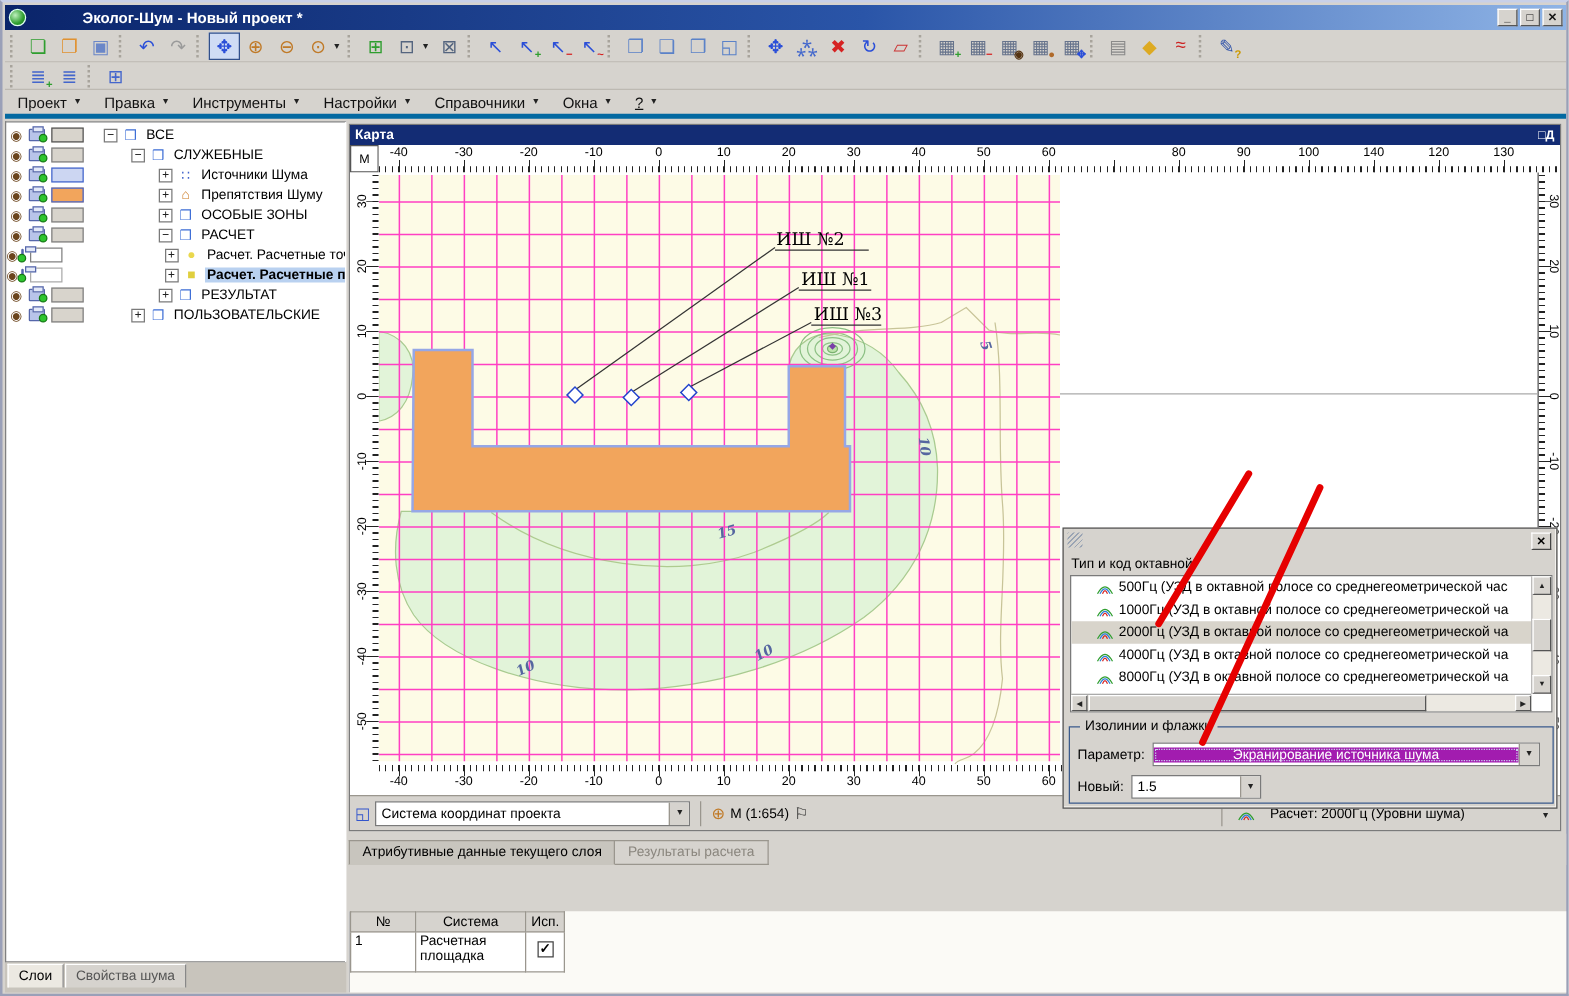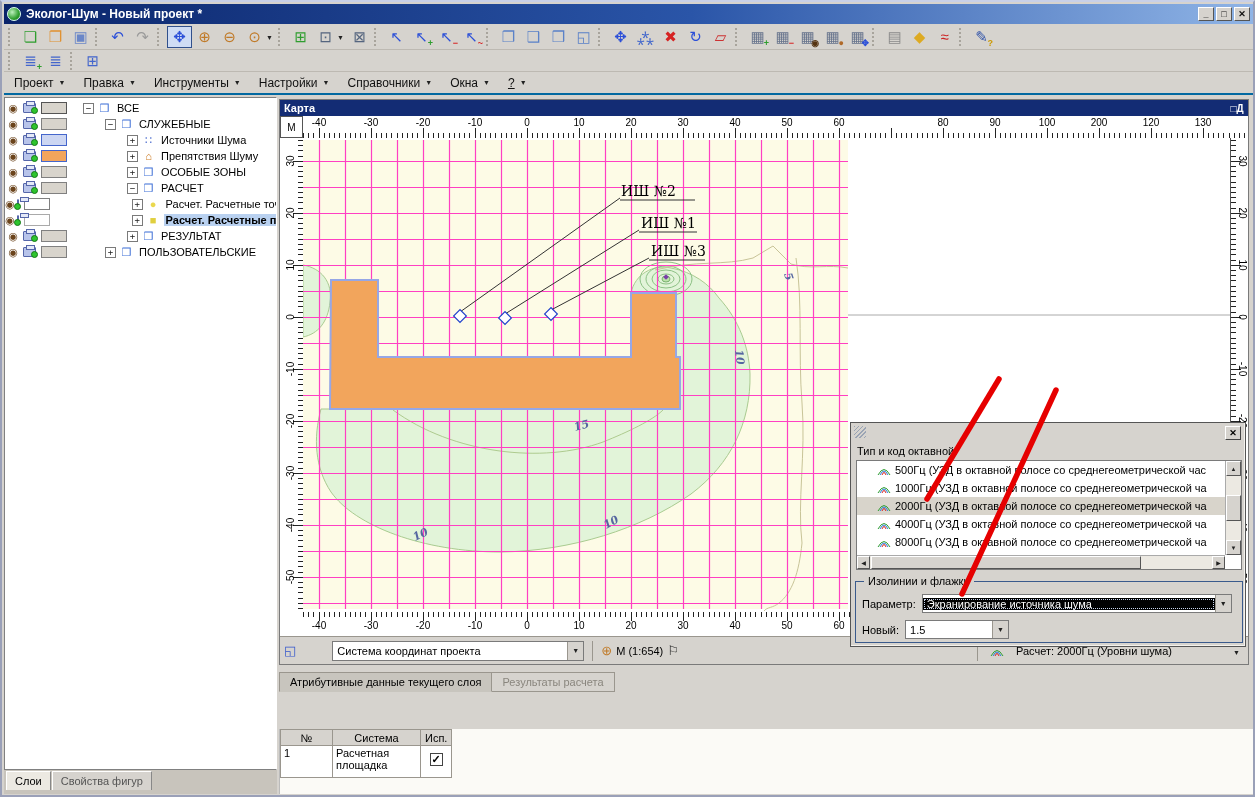--- a/index.html
+++ b/index.html
@@ -7,42 +7,42 @@
   .app { position:relative; width:1255px; height:797px; background:#d6d3ce;
          border:2px solid #9aa0b8; border-top-color:#c8d0e8; overflow:hidden; }
 
   
   .titlebar { position:absolute; left:2px; top:2px; width:1249px; height:20px;
     background:linear-gradient(90deg,#0a246a 0%,#2a55a8 55%,#8fb4e6 100%);
     display:flex; align-items:center; padding:0 3px; }
   .appicon { width:14px; height:14px; border-radius:50%；; border-radius:50%;
     background:radial-gradient(circle at 35% 35%,#bdf0bd,#2f9e2f 60%,#136b13); border:1px solid #dfe;
     margin-right:5px; }
-  .wtitle { color:#fff; font-weight:bold; font-size:12px; flex:1; }
+  .wtitle { color:#fff; font-weight:bold; font-size:12px; flex:1;margin-left:40px; }
   .winbtns { display:flex; gap:2px; }
   .winbtn { width:16px; height:14px; background:#d6d3ce; border:1px solid #fff;
     border-right-color:#555; border-bottom-color:#555; font-size:9px; line-height:12px;
     text-align:center; font-weight:bold; color:#111; }
 
   
   .tbar { position:absolute; left:2px; width:1249px; background:#d6d3ce; display:flex;
     align-items:center; border-bottom:1px solid #bdb9b2; padding:1px 2px; }
   #toolbar1 { top:22px; height:26px; }
   #toolbar2 { top:48px; height:22px; }
   .tbtn { width:25px; height:22px; display:inline-flex; align-items:center; justify-content:center;
     position:relative; font-size:15px; border:1px solid transparent; }
   .tbtn.sel { border:1px solid #31508c; background:#cfdcf4; }
   .tbtn .badge { position:absolute; right:0; bottom:-1px; font-size:9px; font-weight:bold; }
   .tbtn .dd { position:absolute; right:-7px; top:7px; font-size:7px; color:#222; }
   .tbtn.hasdd { margin-right:9px; }
   .tsep { width:6px; height:18px; border-left:2px dotted #a8a49c; margin:0 4px 0 2px; }
 
   
   .menubar { position:absolute; left:2px; top:70px; width:1249px; height:23px;
-    display:flex; align-items:center; background:#d6d3ce; border-bottom:2px solid #0369a1; }
+    display:flex; align-items:center; background:#d6d3ce; border-bottom:4px solid #0369a1; }
   .mitem { padding:3px 8px 3px 10px; font-size:12px; color:#111; display:flex; align-items:center; gap:5px; }
   .mitem .arr { font-size:7px; color:#222; }
   .mitem.u .mlabel { text-decoration:underline; }
 
   
   .tree { position:absolute; left:2px; top:95px; width:273px; height:673px; background:#fff;
     border:1px solid #808080; border-right-color:#fff; overflow:hidden; padding-top:2px; }
   .trow { height:16px; display:flex; align-items:center; font-size:11px; white-space:nowrap; }
   .eye { width:16px; text-align:center; color:#6b441c; font-size:11px; }
   .printer { width:13px; height:10px; background:#b8c4ea; border:1px solid #5566aa;
@@ -177,21 +177,21 @@
   .hscroll .lf { left:0; top:0; width:13px; height:13px; }
   .hscroll .rt { right:0; top:0; width:13px; height:13px; }
   .hscroll .thumb { left:14px; top:0; width:270px; height:13px; background:#d6d3ce;
     border:1px solid #fff; border-right-color:#555; border-bottom-color:#555; position:absolute; }
   .gbox { position:absolute; left:4px; top:158px; width:388px; height:62px;
     border:1px solid #3a5a8c; }
   .gtitle { position:absolute; left:8px; top:-7px; background:#d6d3ce; padding:0 4px; }
   .grow { position:absolute; left:6px; display:flex; align-items:center; gap:6px; }
   .grow1 { top:12px; } .grow2 { top:38px; }
   .paramcombo { width:310px; height:19px; }
-  .paramcombo .val { background:#000000; color:#fff; outline:1px dotted #c8d4ec; outline-offset:-2px; }
+  .paramcombo .val { background:#a21caf; color:#fff; outline:1px dotted #c8d4ec; outline-offset:-2px;text-align:center; }
   .hcombo { width:104px; height:19px; }
 
   
   .annot { position:absolute; left:0; top:0; z-index:60; pointer-events:none; }
 
   .maplabel { font-family:"DejaVu Serif",serif; font-size:14px; fill:#000; }
   .clabel { font-family:"DejaVu Serif",serif; font-style:italic; font-weight:bold;
     font-size:11px; fill:#5566a0; }
 </style>
 </head>
@@ -467,21 +467,21 @@
         <span class="printer"></span>
         <span class="swatch" style="background: rgb(216, 212, 204); border-color: rgb(128, 128, 128);"></span>
         <span style="width: 36px; flex: 0 0 auto;"></span>
         <span class="expand">+</span>
         <span class="ni" style="color: rgb(63, 111, 214);">❒</span>
         <span class="tlabel">ПОЛЬЗОВАТЕЛЬСКИЕ</span>
       </div>
     </div>
   <div class="side-tabs" id="sidetabs">
       <div class="stab act">Слои</div>
-      <div class="stab">Свойства фигур</div>
+      <div class="stab">Свойства шума</div>
     </div>
 
   <div class="mapwin">
     <div class="maptitle">
       <span>Карта</span>
       <span class="sp"></span>
       <span class="mticon" id="mapicons"><span class="mticon">□</span><span class="mticon">Д</span></span>
     </div>
     <div class="rulerrow">
       <div class="corner">М</div>
@@ -494,21 +494,21 @@
           <span style="left: 276px;">10</span>
           <span style="left: 328px;">20</span>
           <span style="left: 380px;">30</span>
           <span style="left: 432px;">40</span>
           <span style="left: 484px;">50</span>
           <span style="left: 536px;">60</span>
           <span style="left: 608px; margin-top: 48px;">70</span>
           <span style="left: 640px;">80</span>
           <span style="left: 692px;">90</span>
           <span style="left: 744px;">100</span>
-          <span style="left: 796px;">200</span>
+          <span style="left: 796px;">140</span>
           <span style="left: 848px;">120</span>
           <span style="left: 900px;">130</span>
         </div>
     </div>
     <div class="canvasrow">
       <div class="ruler ruler-left" id="rulerleft">
           <span style="top: 23px;">30</span>
           <span style="top: 75px;">20</span>
           <span style="top: 127px;">10</span>
           <span style="top: 179px;">0</span>
@@ -635,21 +635,21 @@
           <span style="left: 276px;">10</span>
           <span style="left: 328px;">20</span>
           <span style="left: 380px;">30</span>
           <span style="left: 432px;">40</span>
           <span style="left: 484px;">50</span>
           <span style="left: 536px;">60</span>
         </div>
     </div>
     <div class="mapstatus">
       <span class="sicon">◱</span>
-      <div class="combo" style="width:252px;margin-left:32px;">
+      <div class="combo" style="width:252px;">
         <span class="val">Система координат проекта</span>
         <span class="cbtn"></span>
       </div>
       <div class="vline"></div>
       <span class="sicon" style="color:#c07a28;">⊕</span>
       <span>М (1:654)</span>
       <span class="sicon" style="color:#222;">⚐</span>
       <span style="flex:1;"></span>
       <div class="vline"></div>
       <div class="flat-combo">

